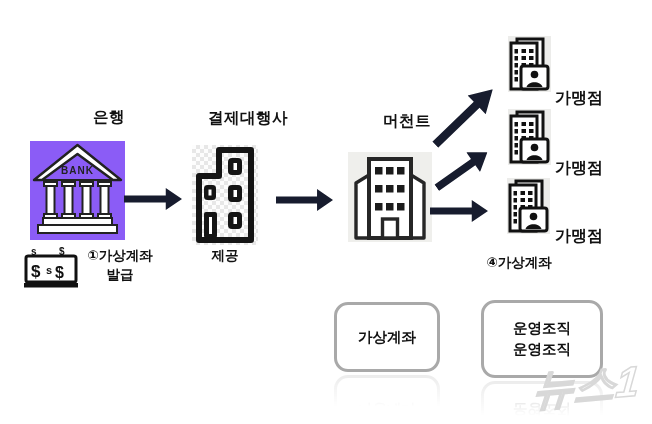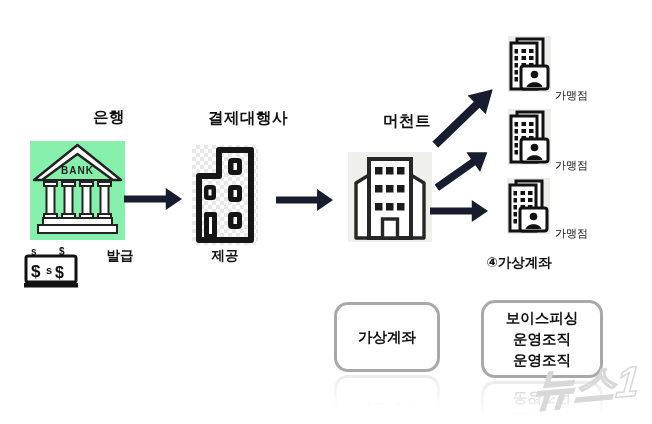--- a/index.html
+++ b/index.html
@@ -3,21 +3,21 @@
 <meta charset="utf-8">
 <style>
   html,body{margin:0;padding:0;background:#fff;}
   .canvas{
     position:relative;width:652px;height:424px;background:#ffffff;overflow:hidden;
     font-family:"Liberation Sans","DejaVu Sans",sans-serif;color:#1a1a1a;
   }
   .abs{position:absolute;}
   .heading{font-weight:700;font-size:15.5px;text-align:right;letter-spacing:.5px;color:#111;}
   .step-label{font-weight:700;font-size:13.5px;line-height:19px;text-align:center;color:#111;white-space:nowrap;}
-  .franchise-label{font-weight:400;font-size:11px;color:#111;white-space:nowrap;}
+  .franchise-label{font-weight:700;font-size:16px;color:#111;white-space:nowrap;}
   .icon-bg{background:var(--icon-bg,#efefec);}
   .arrow{background:var(--arrow,#171c2e);clip-path:polygon(0 34%,72% 34%,72% 0,100% 50%,72% 100%,72% 66%,0 66%);}
   .org-box{
     box-sizing:border-box;background:#fff;border:3px solid var(--box-border,#a9a9a9);
     border-radius:14px;display:flex;flex-direction:column;align-items:center;justify-content:center;
     font-weight:700;font-size:14.5px;line-height:21px;text-align:center;color:#111;
     -webkit-box-reflect:below 3px linear-gradient(to bottom,rgba(255,255,255,0) 55%,rgba(0,0,0,.22));
   }
   .checker{
     background-color:#fdfdfd;
@@ -30,21 +30,21 @@
 </style>
 </head>
 <body>
 
 <div class="canvas">
 
   <div class="abs heading" style="left:30px;top:107px;width:95px;">은행</div>
   <div class="abs heading" style="left:188px;top:108px;width:100px;">결제대행사</div>
   <div class="abs heading" style="left:349px;top:111px;width:82px;">머천트</div>
 
-  <div class="abs icon-bg" style="left:30px;top:141px;width:95px;height:99px;background:#86efac;">
+  <div class="abs icon-bg" style="left:30px;top:141px;width:95px;height:99px;background:#8b5cf6;">
     <svg width="95" height="99" viewBox="0 0 95 99">
       <path d="M4,39 L47.5,4 L91,39 L83,39 L47.5,13 L12,39 Z" fill="#fff" stroke="#222" stroke-width="2.4" stroke-linejoin="round"></path>
       <text x="47.5" y="33" font-size="10" font-weight="bold" letter-spacing="1" text-anchor="middle" fill="#222">BANK</text>
       <line x1="12" y1="39" x2="83" y2="39" stroke="#222" stroke-width="2.2"></line>
       <g fill="#fff" stroke="#222" stroke-width="2">
         <rect x="14" y="41" width="13" height="4"></rect>
           <rect x="32" y="41" width="13" height="4"></rect>
         <rect x="50" y="41" width="13" height="4"></rect>
           <rect x="68" y="41" width="13" height="4"></rect>
         <rect x="16.5" y="45" width="8" height="28"></rect>
@@ -67,20 +67,21 @@
       <text x="36" y="12" font-size="10" font-weight="bold" fill="#111">$</text>
       <rect x="3" y="13" width="50" height="26" rx="2" fill="#fff" stroke="#111" stroke-width="3"></rect>
       <text x="8" y="34" font-size="17" font-weight="bold" fill="#111">$</text>
       <text x="23" y="31" font-size="11" font-weight="bold" fill="#111">s</text>
       <text x="32" y="35" font-size="16" font-weight="bold" fill="#111">$</text>
       <rect x="1" y="40" width="54" height="4.5" fill="#111"></rect>
     </svg>
   </div>
 
   <div class="abs step-label" style="left:76px;top:246px;width:88px;">
+    <div><span>①</span><span>가상계좌</span></div>
     <div>발급</div>
   </div>
 
   <div class="abs arrow" style="left:124px;top:188px;width:58px;height:22px;"></div>
 
   <div class="abs checker" style="left:192px;top:145px;width:66px;height:100px;">
     <svg width="66" height="100" viewBox="0 0 66 100">
       <path d="M27,5 H59 V95 H7 V31 H27 Z" fill="none" stroke="#151515" stroke-width="6" stroke-linejoin="round"></path>
       <g fill="#151515">
         <rect x="36" y="13" width="14" height="17" rx="4"></rect>
@@ -209,21 +210,20 @@
 
   <div class="abs step-label" style="left:481px;top:253px;width:76px;">
     <div><span>④</span><span>가상계좌</span></div>
   </div>
 
   <div class="abs org-box" style="left:334px;top:302px;width:106px;height:70px;">
     <div>가상계좌</div>
   </div>
 
   <div class="abs org-box" style="left:481px;top:300px;width:122px;height:78px;">
-    <div>보이스피싱</div>
     <div>운영조직</div>
     <div>운영조직</div>
   </div>
 
   <div class="abs" style="left:518px;top:340px;width:135px;height:85px;">
     <svg width="135" height="85" viewBox="0 0 135 85">
       <text x="22" y="60" font-size="42" font-weight="bold" font-style="italic" fill="none" stroke="#d8d8d8" stroke-width="1.5" transform="rotate(-5 67 42) skewX(-10)">뉴스1</text>
     </svg>
   </div>
 

